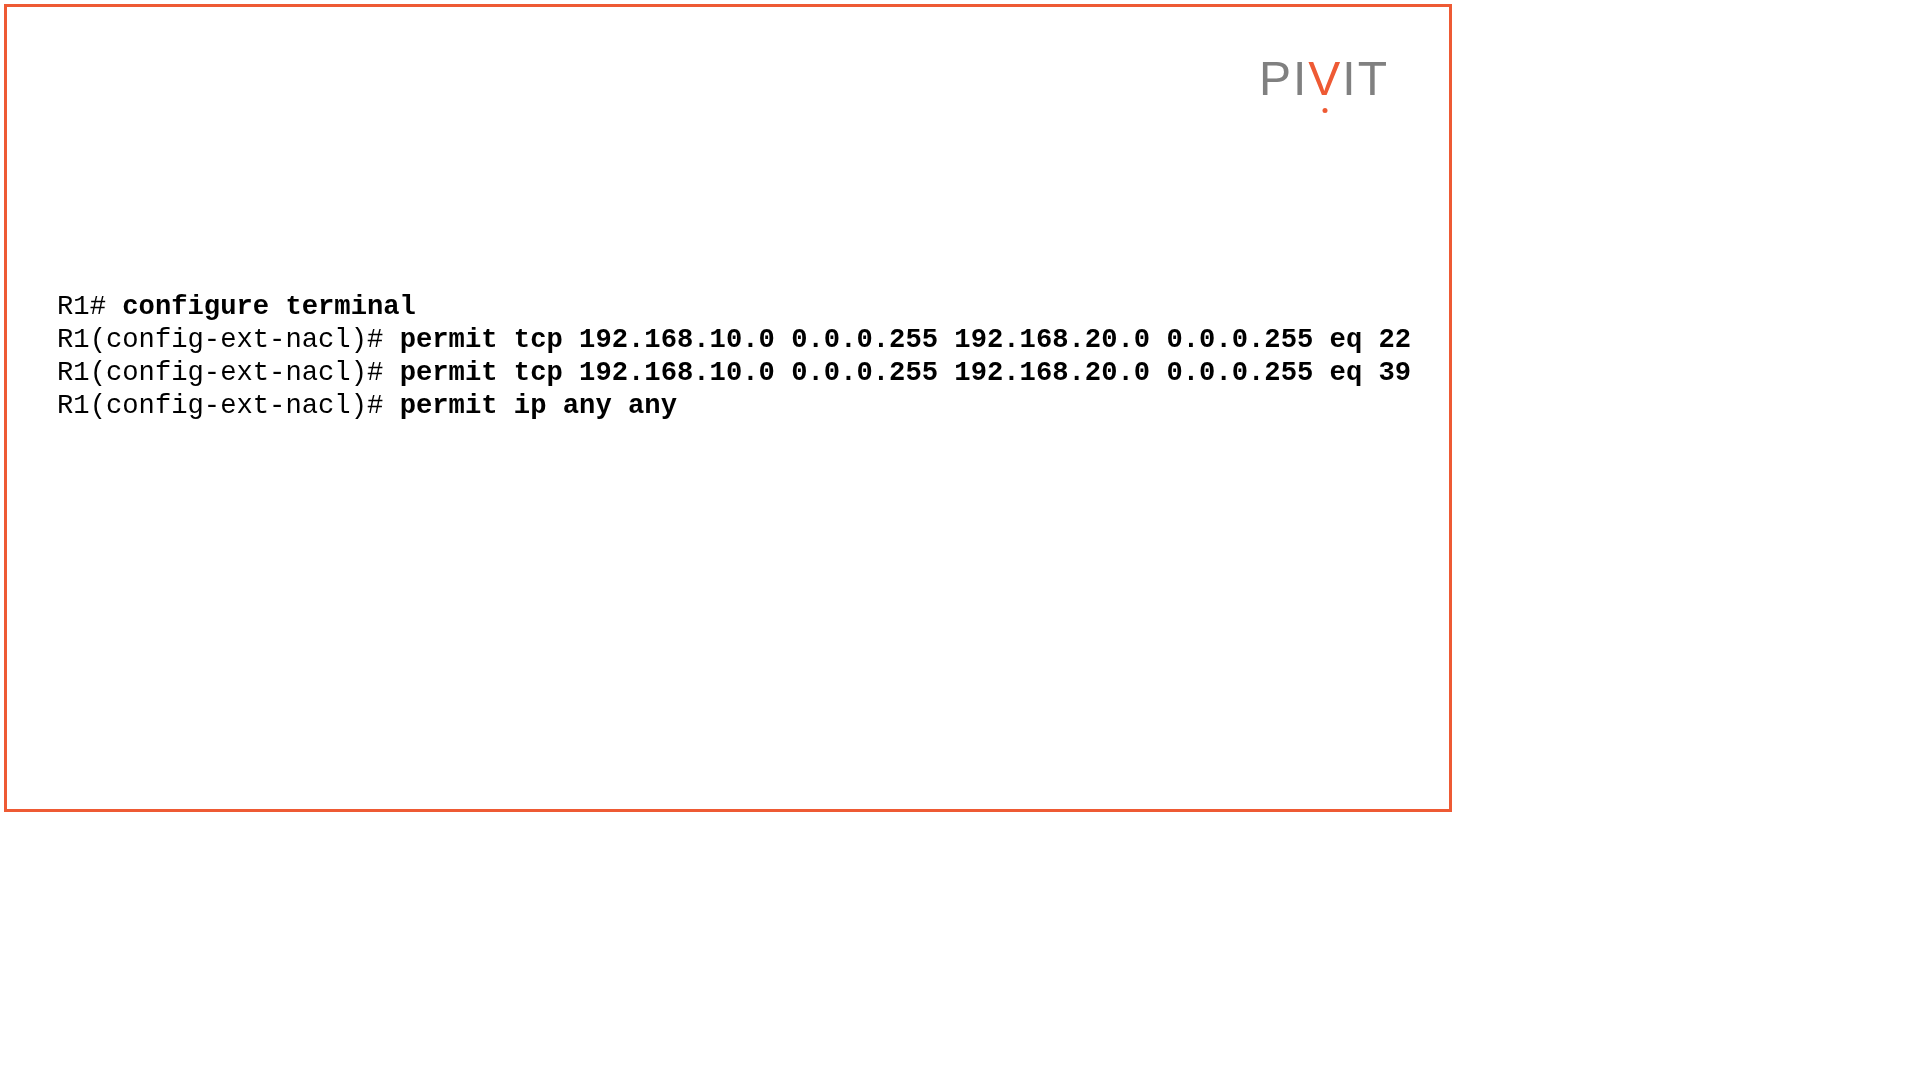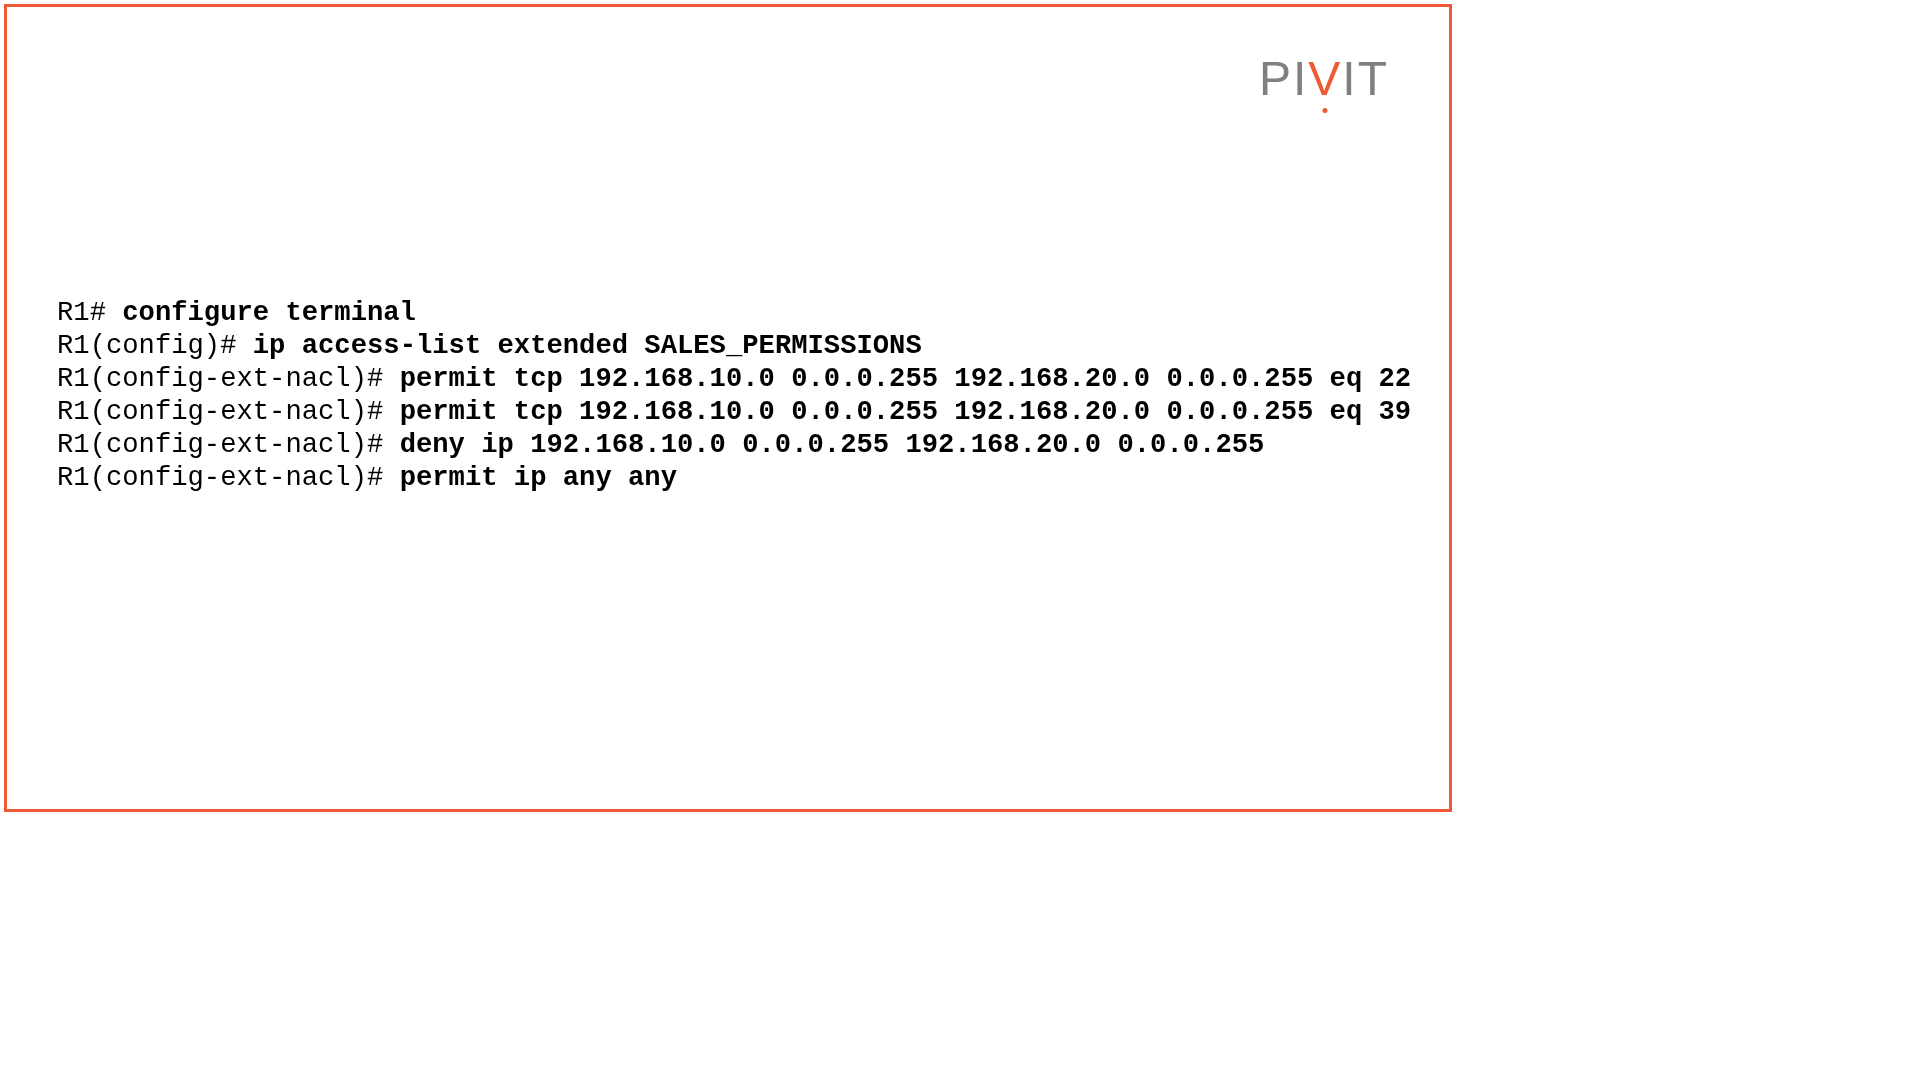--- a/index.html
+++ b/index.html
@@ -47,21 +47,21 @@
     width: 5px;
     height: 5px;
     background: #ee5a34;
     border-radius: 50%;
     bottom: -10px;
     left: 50%;
     transform: translateX(-50%);
   }
   .terminal {
     position: absolute;
-    top: 290px;
+    top: 284px;
     left: 50px;
     font-size: 27.2px;
     line-height: 1.21;
     color: #000000;
     white-space: nowrap;
   }
   .terminal .line {
     display: block;
   }
   .terminal .prompt {
@@ -82,20 +82,18 @@
     <span class="orange">
       <span>V</span>
       <span class="dot"></span>
     </span>
     <span class="gray">I</span>
     <span class="gray">T</span>
   </div>
 
   <div class="terminal">
     <span class="line"><span class="prompt">R1# </span><span class="cmd">configure terminal</span></span>
-    <span class="line"><span class="prompt">R1(config)# </span><span class="cmd">ip access-list extended SALES_PERMISSIONS</span></span>
     <span class="line"><span class="prompt">R1(config-ext-nacl)# </span><span class="cmd">permit tcp 192.168.10.0 0.0.0.255 192.168.20.0 0.0.0.255 eq 22</span></span>
     <span class="line"><span class="prompt">R1(config-ext-nacl)# </span><span class="cmd">permit tcp 192.168.10.0 0.0.0.255 192.168.20.0 0.0.0.255 eq 39</span></span>
-    <span class="line"><span class="prompt">R1(config-ext-nacl)# </span><span class="cmd">deny ip 192.168.10.0 0.0.0.255 192.168.20.0 0.0.0.255</span></span>
     <span class="line"><span class="prompt">R1(config-ext-nacl)# </span><span class="cmd">permit ip any any</span></span>
   </div>
 
 </div>
 
 </body></html>

